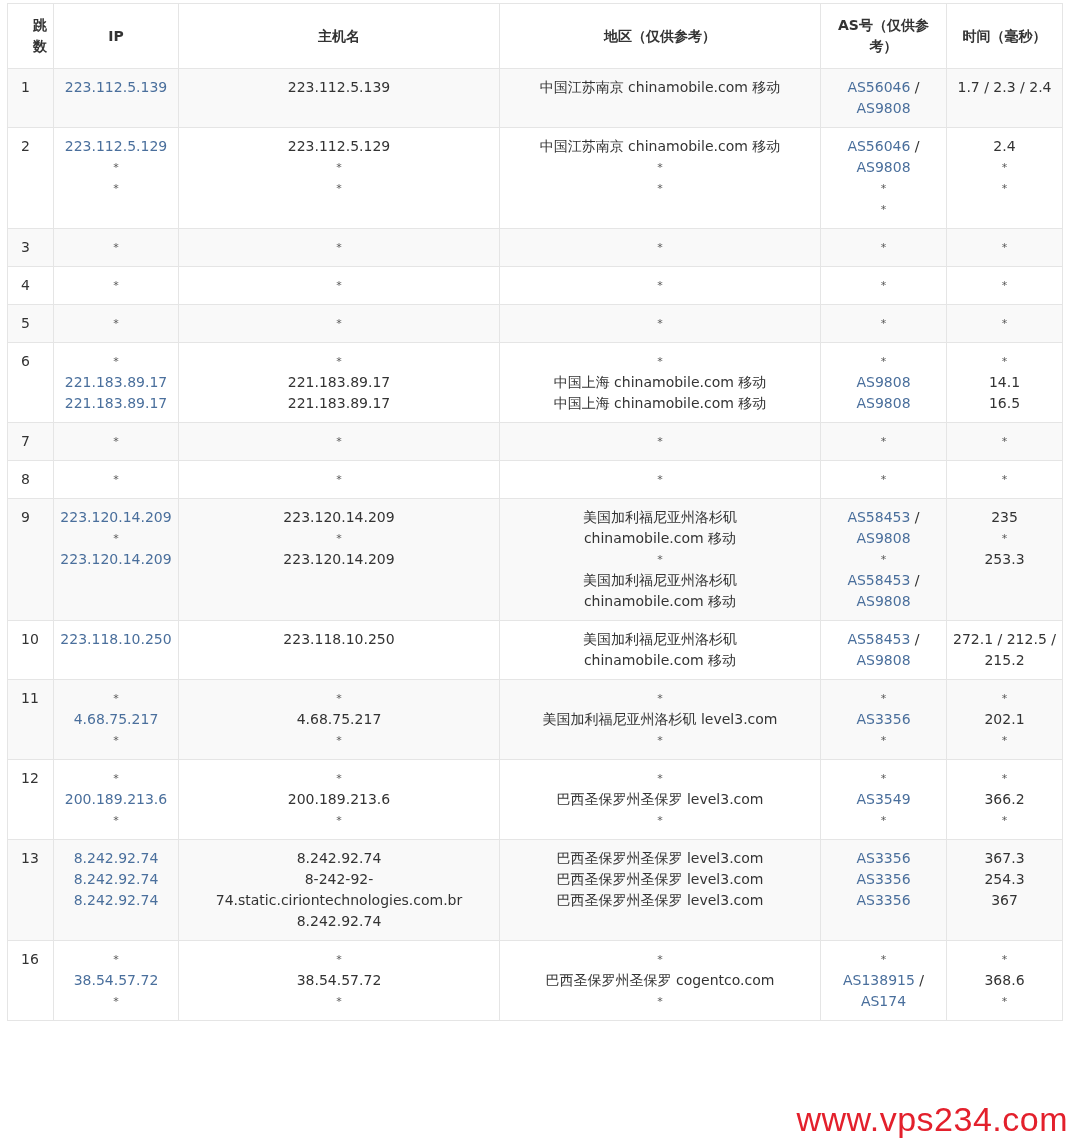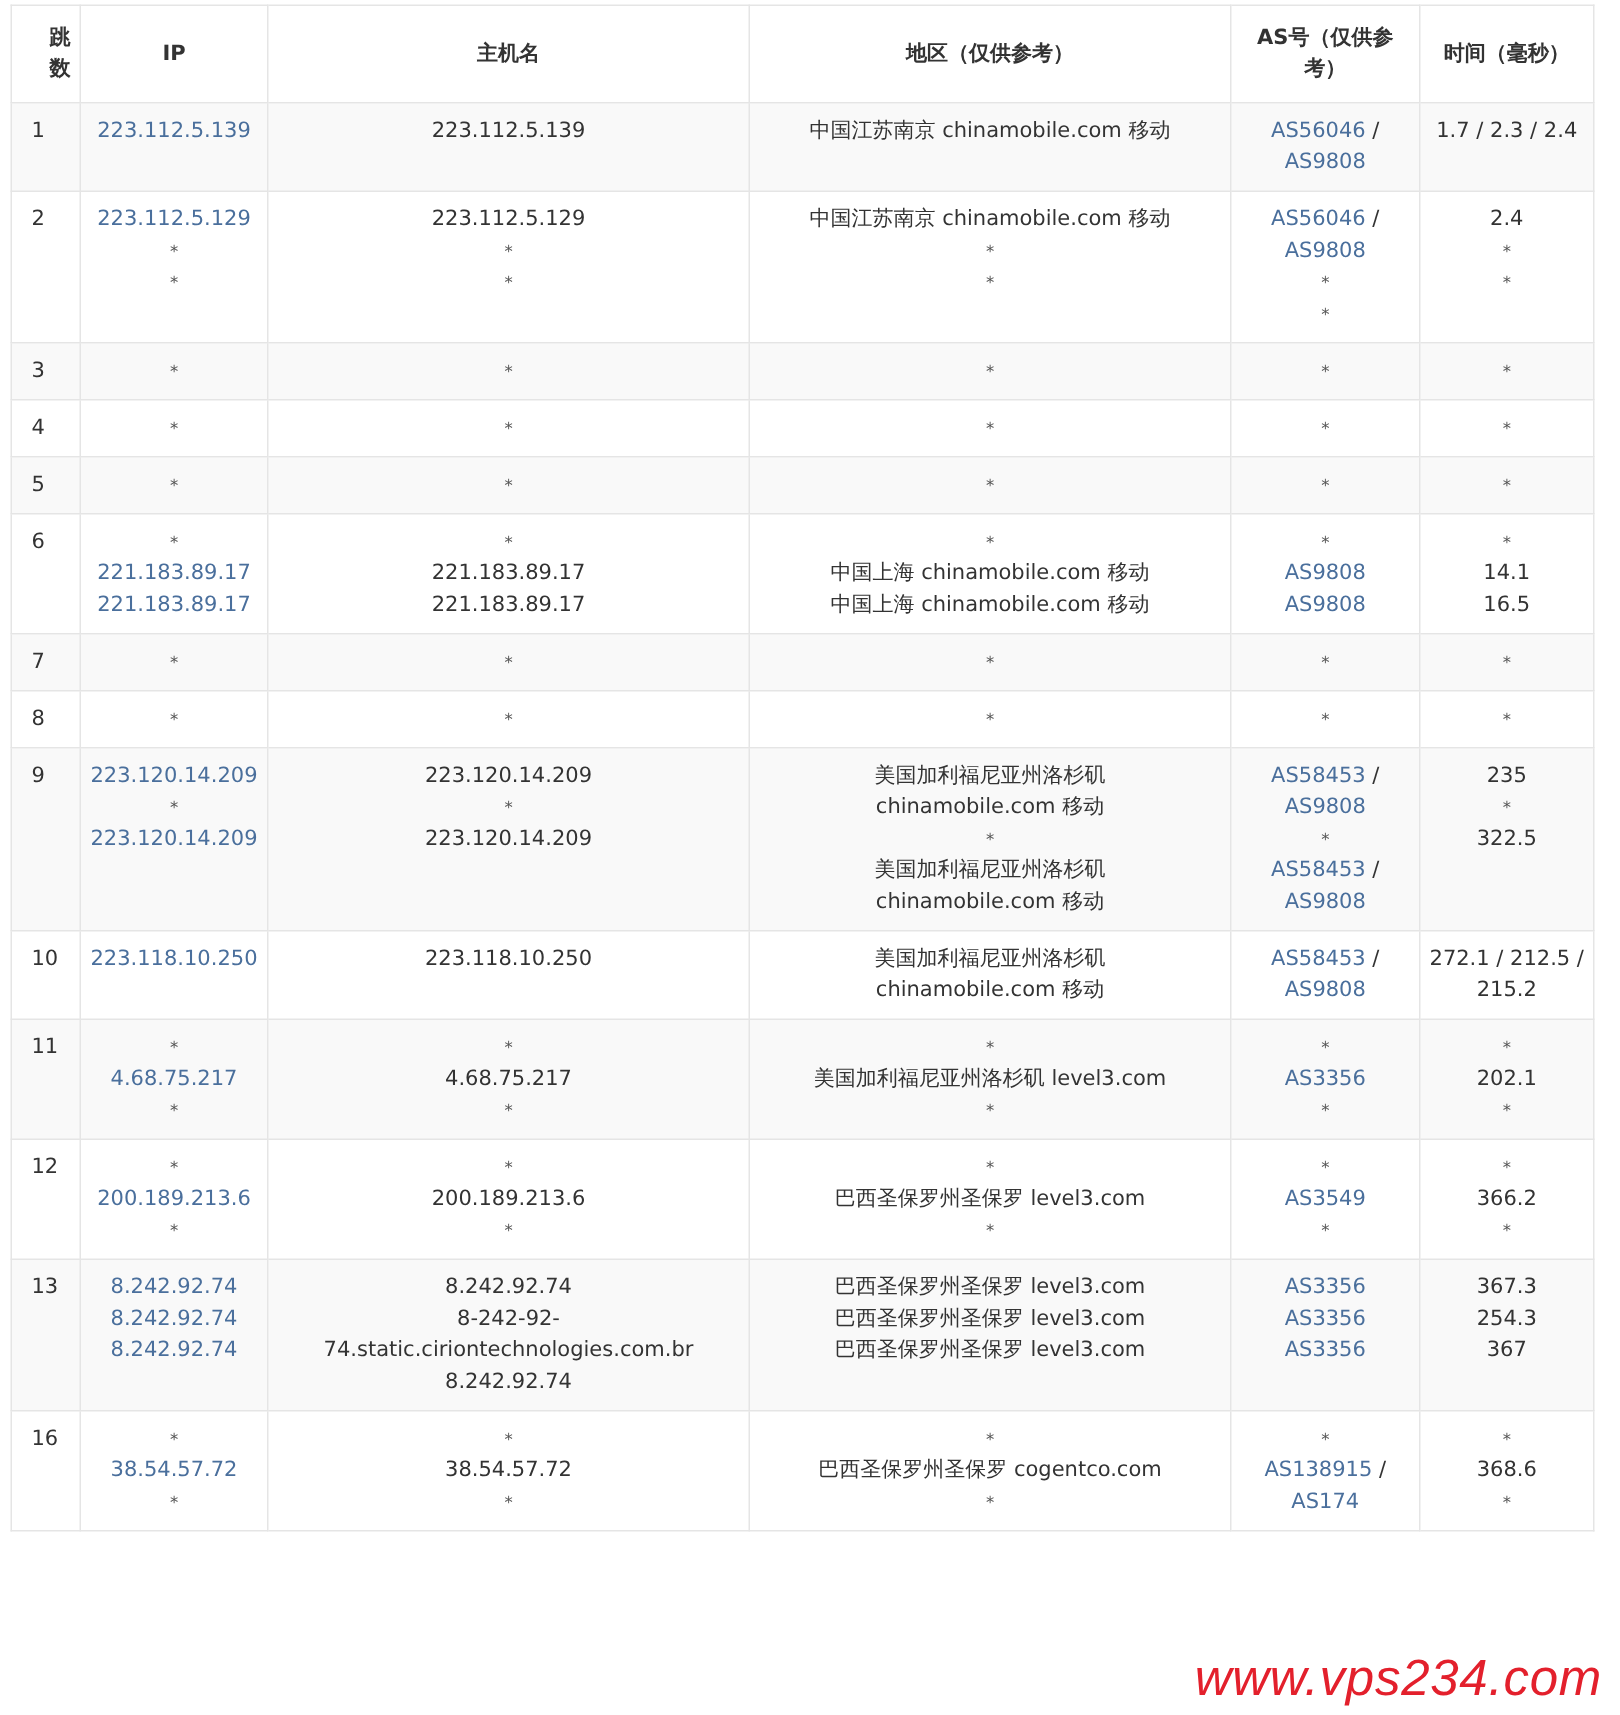--- a/index.html
+++ b/index.html
@@ -10,21 +10,21 @@
   table.trace th, table.trace td { border:1px solid #e5e5e5; padding:8px 6px; text-align:center;
                 vertical-align:top; line-height:21px; word-wrap:break-word; }
   table.trace th { font-weight:bold; vertical-align:middle; background:#fff; color:#333; padding:6px 6px; height:52px; }
   table.trace td.hop { text-align:left; padding-left:13px; }
   table.trace tbody tr:nth-child(odd) td { background:#f9f9f9; }
   table.trace tbody tr:nth-child(even) td { background:#ffffff; }
   .line { display:block; }
   .link { color:#4a6f9c; }
   .star { font-size:11px; color:#555; }
   .watermark { position:absolute; right:12px; bottom:4px; color:#e3202c; font-family:"Liberation Sans", sans-serif;
-               font-size:34px; letter-spacing:0.5px;font-style:italic; }
+               font-size:34px; letter-spacing:0.5px; }
 </style>
 </head>
 <body>
 
 <table class="trace">
   <colgroup>
     <col style="width:46px">
     <col style="width:125px">
     <col style="width:321px">
     <col style="width:321px">
@@ -230,21 +230,21 @@
         <td>
           <span class="line link">AS58453 <span style="color: rgb(51, 51, 51);">/</span></span>
           <span class="line link">AS9808</span>
           <span class="line star">*</span>
           <span class="line link">AS58453 <span style="color: rgb(51, 51, 51);">/</span></span>
           <span class="line link">AS9808</span>
         </td>
         <td>
           <span class="line">235</span>
           <span class="line star">*</span>
-          <span class="line">322.5</span>
+          <span class="line">253.3</span>
         </td>
       </tr>
       <tr>
         <td class="hop">10</td>
         <td>
           <span class="line link">223.118.10.250</span>
         </td>
         <td>
           <span class="line">223.118.10.250</span>
         </td>

